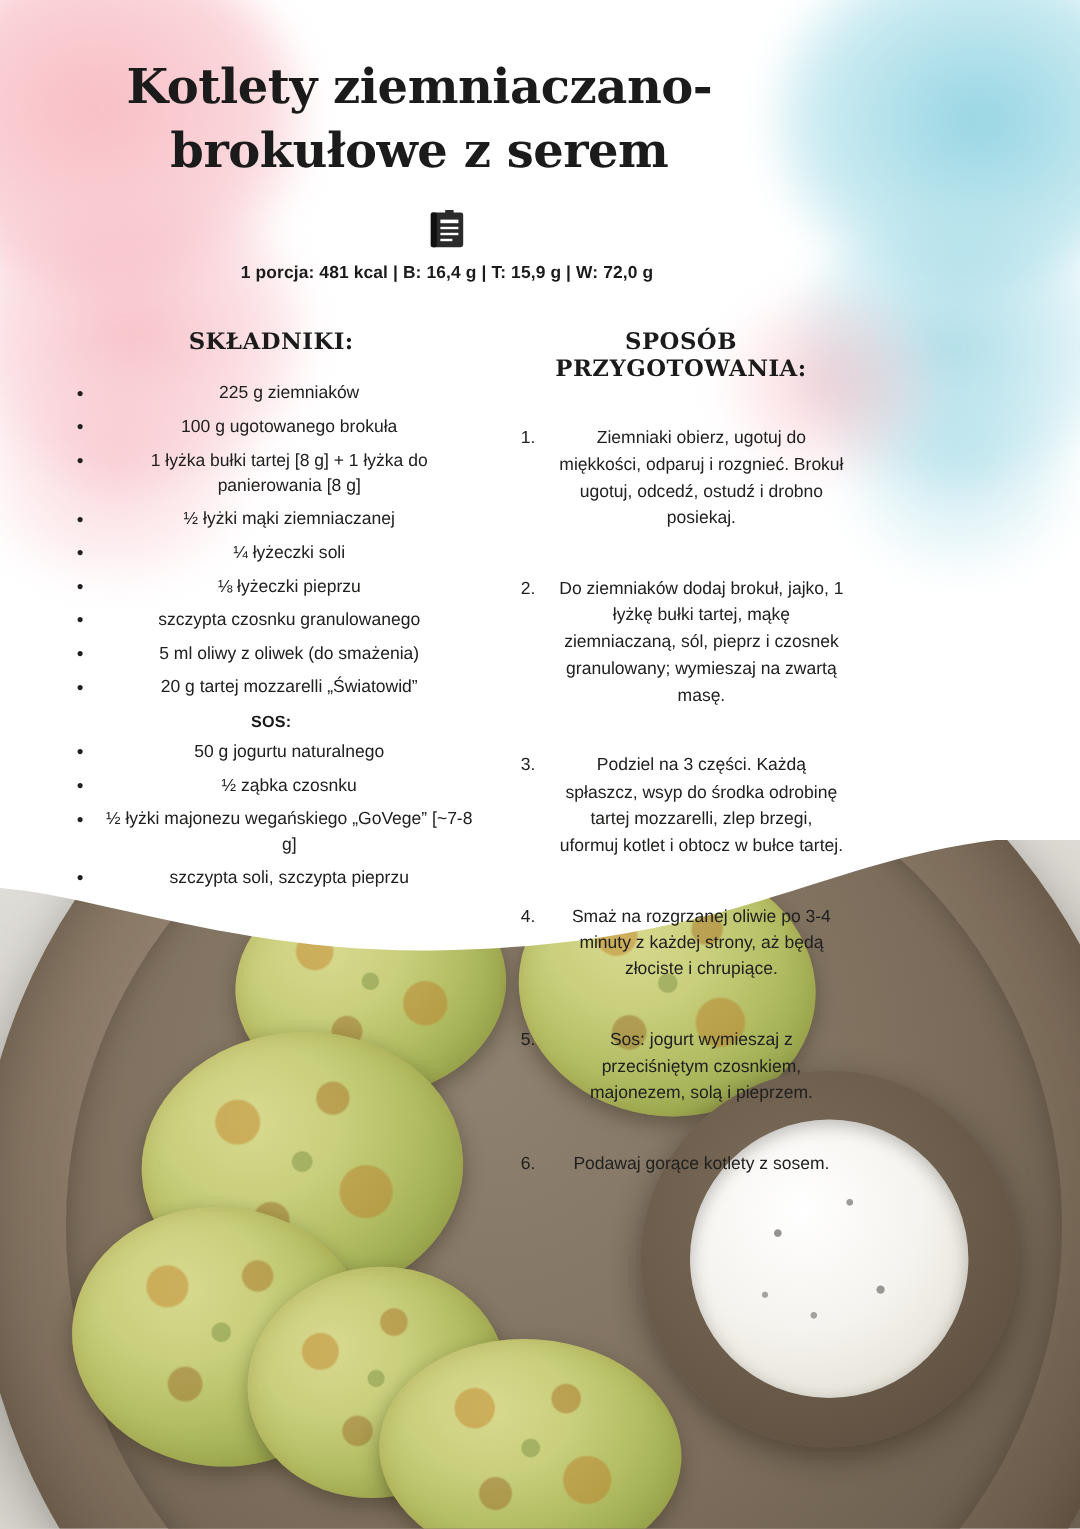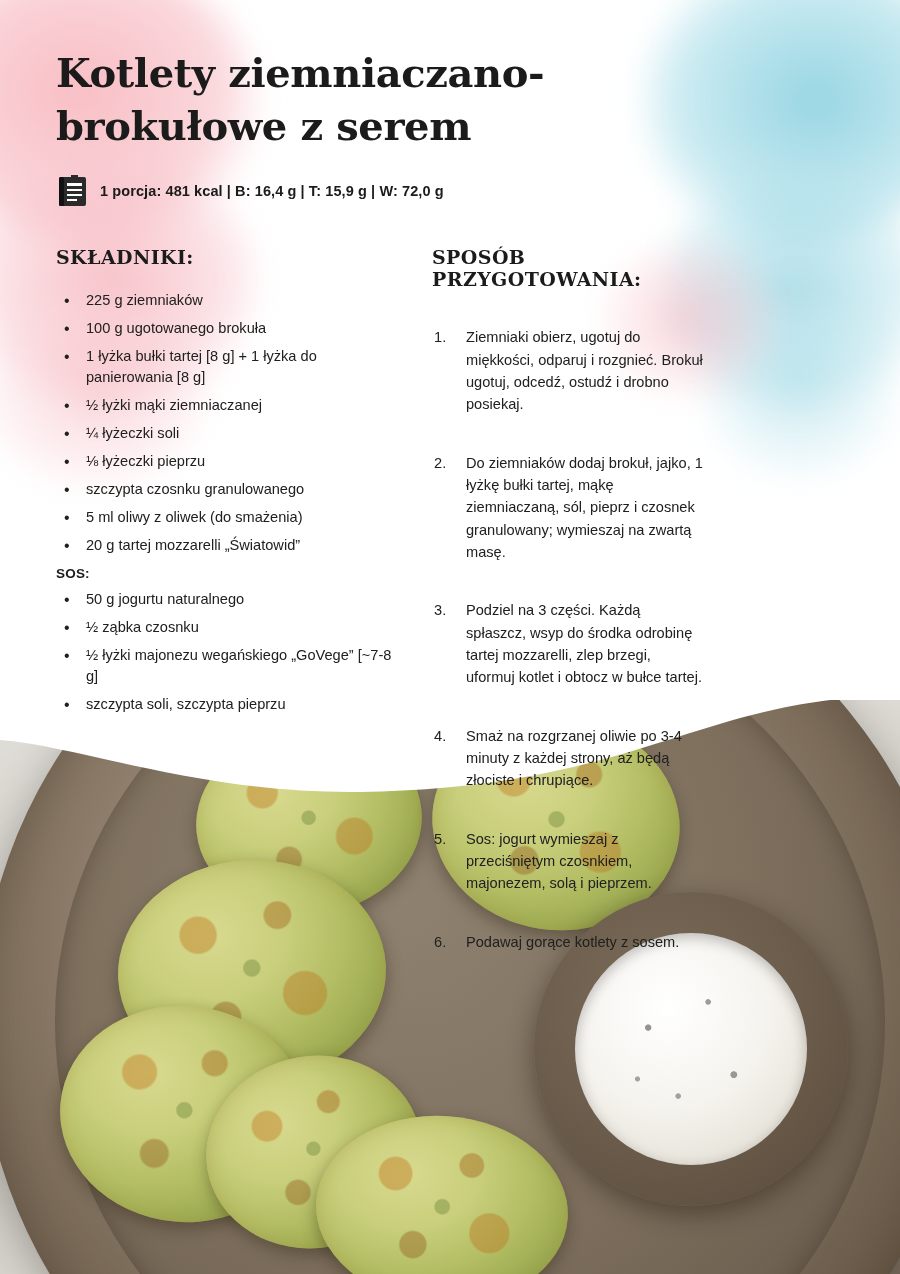--- a/index.html
+++ b/index.html
@@ -58,38 +58,40 @@
     width: 180px; height: 160px;
     background: radial-gradient(ellipse at 50% 50%, rgba(246,172,182,0.5) 0%, rgba(250,205,212,0.28) 55%, rgba(255,235,238,0.0) 78%);
   }
 
   
   .page-content {
     position: absolute;
     left: 0; top: 0;
     width: 743px;
     z-index: 5;
+    text-align: center;
   }
 
   .title {
     margin: 0;
     padding: 46px 100px 0 56px;
     font-family: "DejaVu Serif", "Liberation Serif", serif;
     font-weight: 700;
     font-size: 40px;
     line-height: 1.33;
     letter-spacing: -0.4px;
     color: #1b1b1b;
   }
 
   .meta-row {
     display: flex;
     align-items: center;
     gap: 12px;
     padding: 22px 56px 0 58px;
+    flex-direction: column;
   }
   .book-icon {
     width: 30px;
     height: 34px;
     flex: 0 0 auto;
     display: block;
   }
   .meta-text {
     font-size: 14.5px;
     font-weight: 700;

